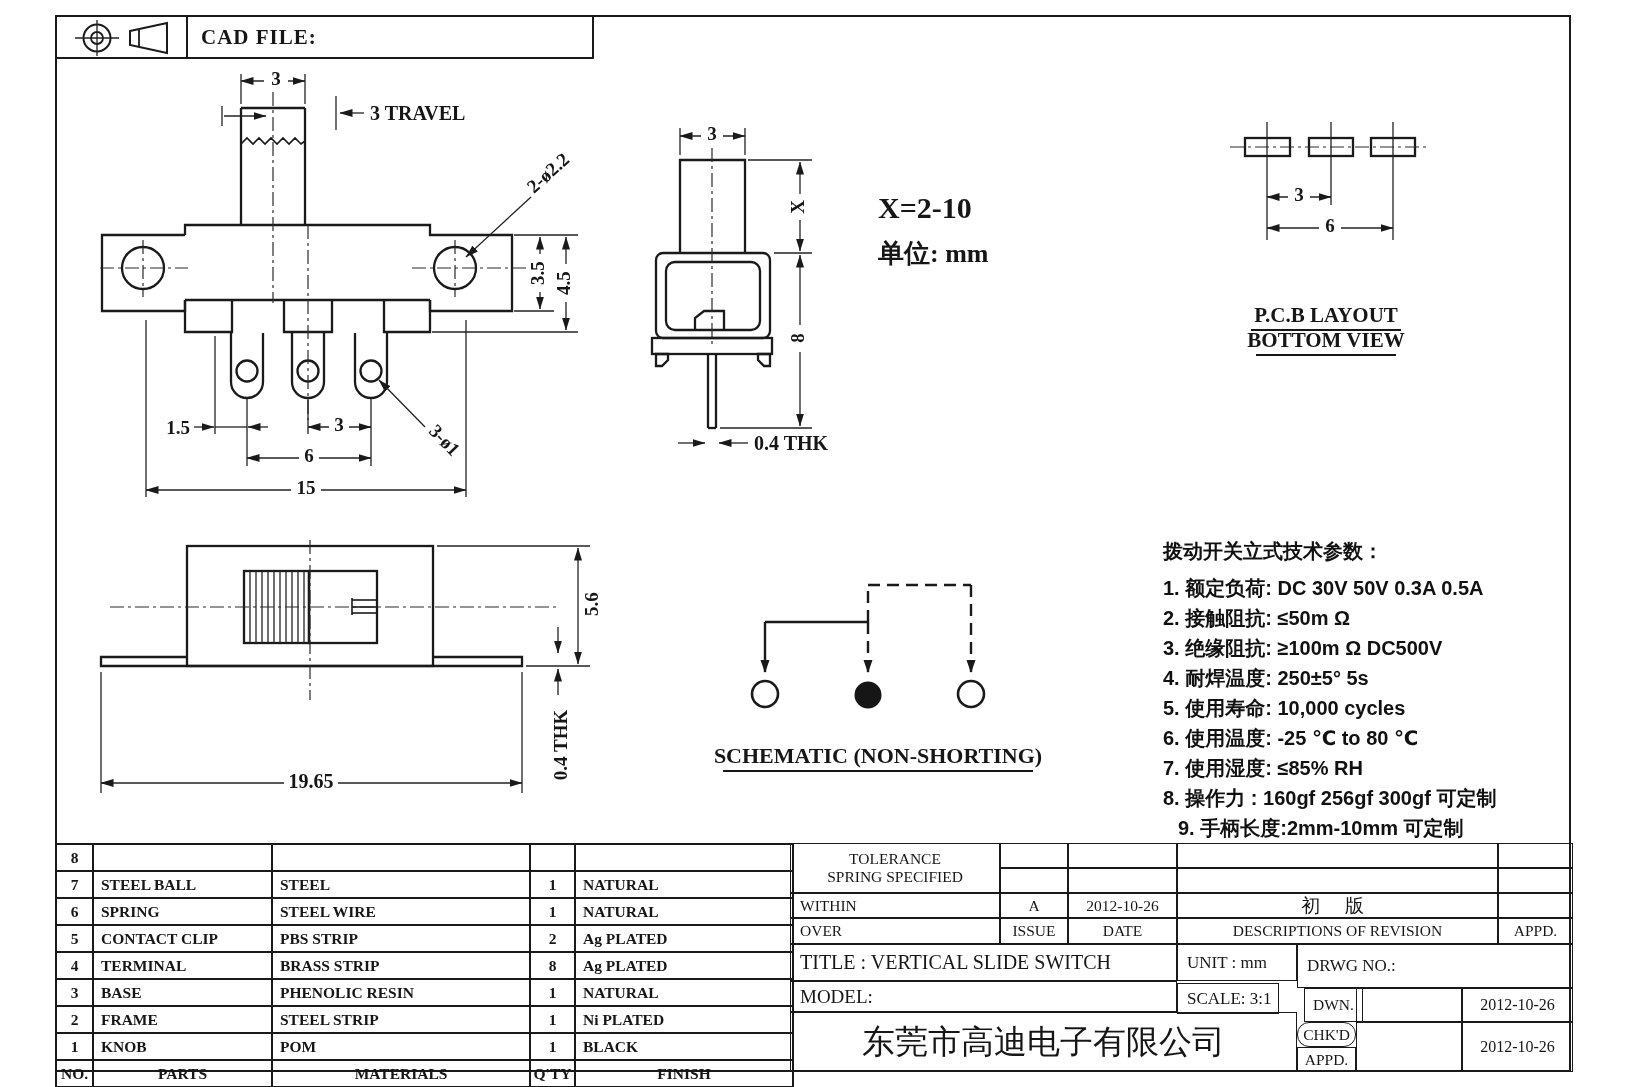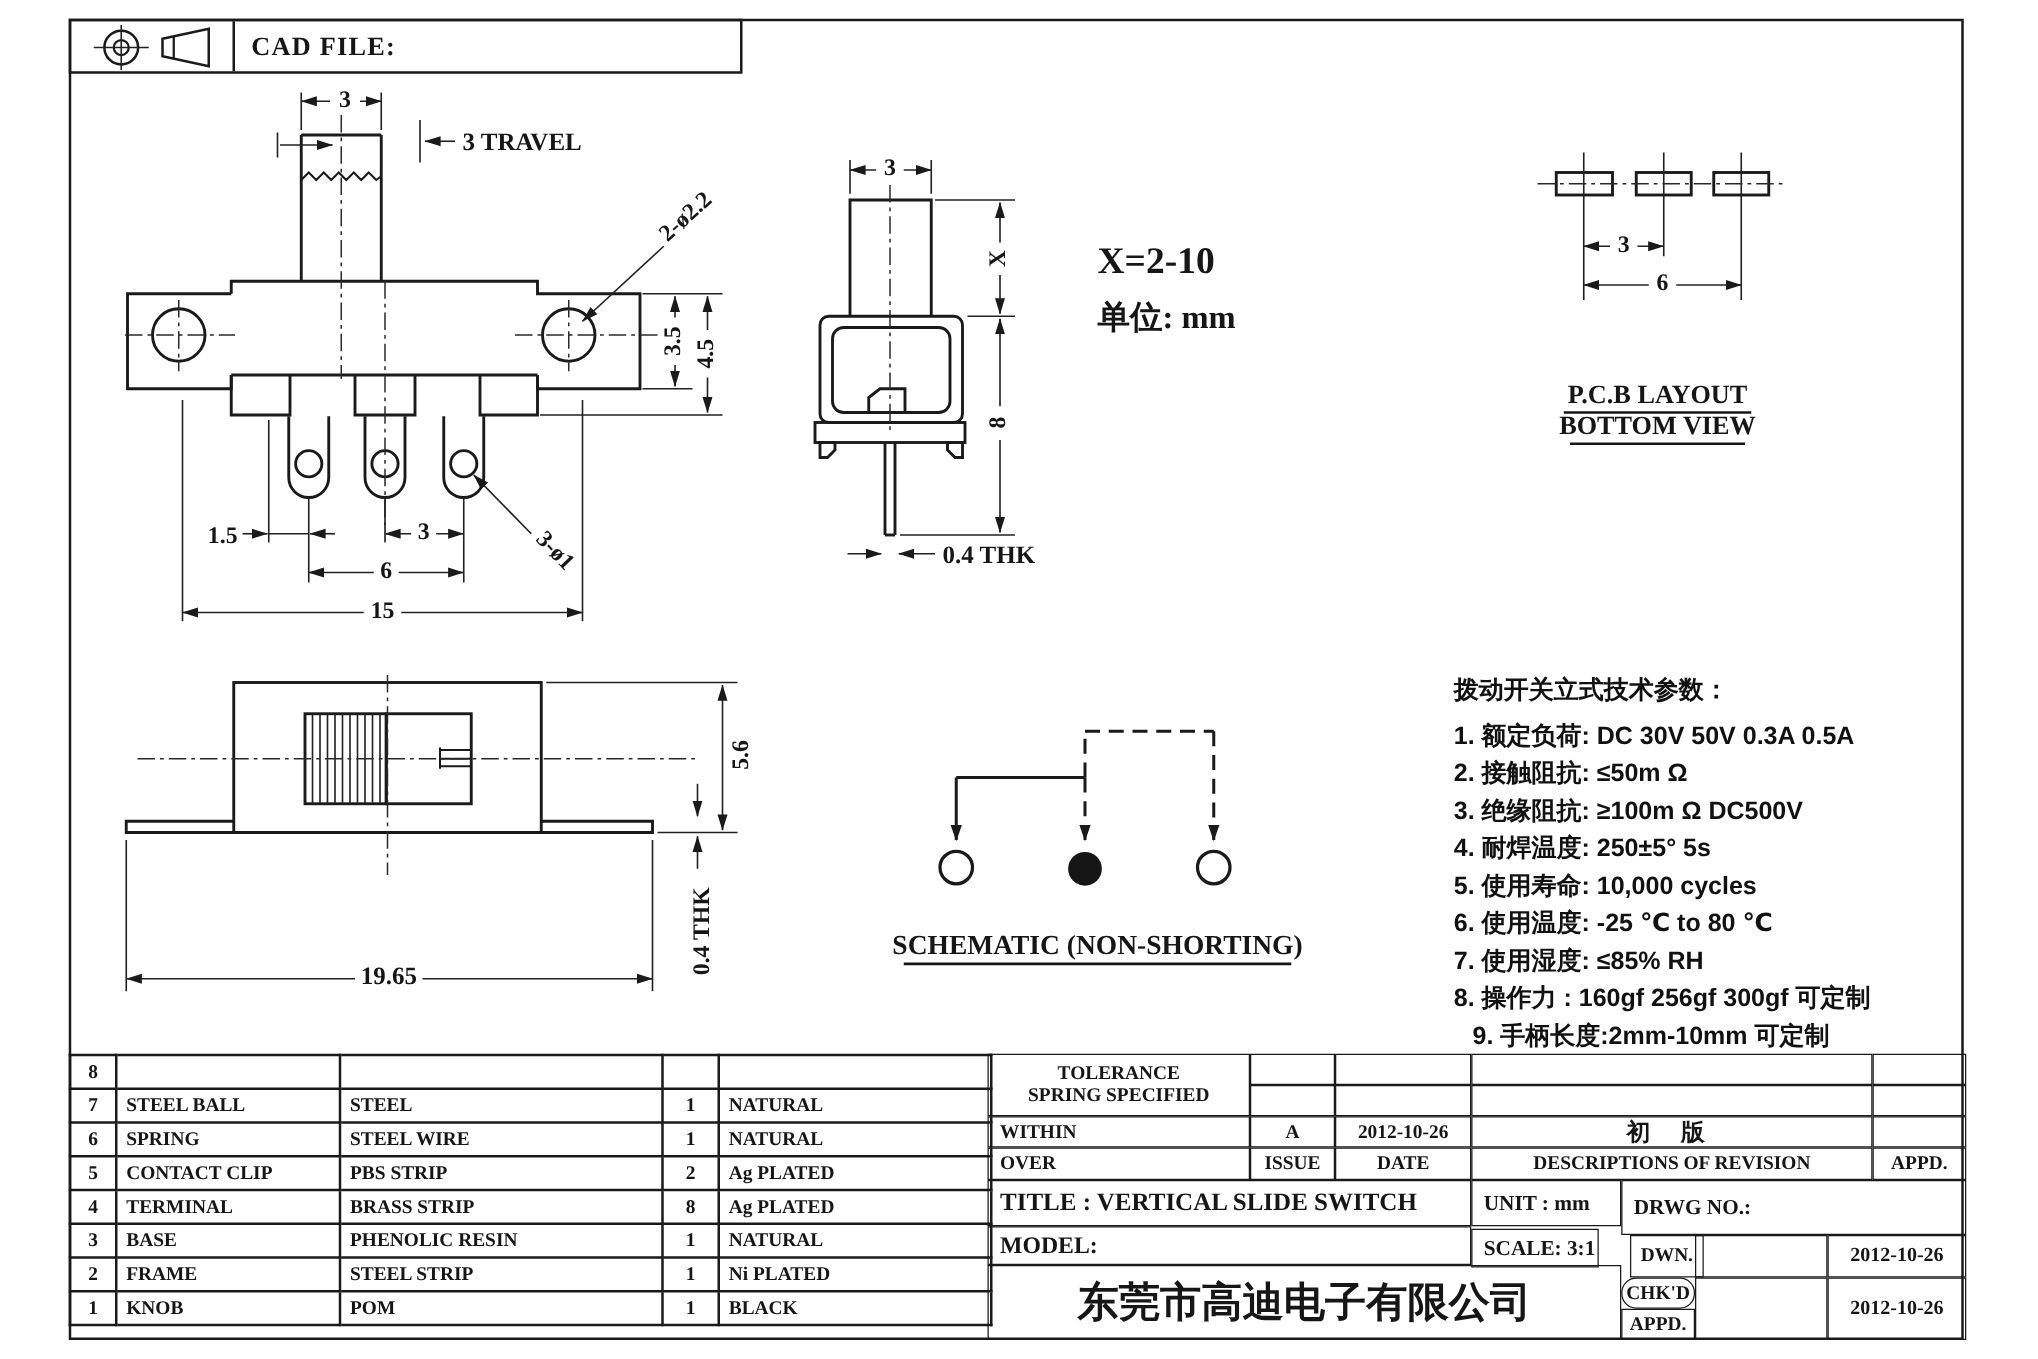--- a/index.html
+++ b/index.html
@@ -21,21 +21,21 @@
   
   .param{position:absolute;left:1163px;font-family:"Liberation Sans","DejaVu Sans",sans-serif;
          font-weight:bold;font-size:20px;color:#111;white-space:nowrap;}
   
   .parts-tbl{position:absolute;left:55px;top:843px;width:737px;border-collapse:collapse;table-layout:fixed;}
   .parts-tbl td{border:2px solid #1a1a1a;font-weight:bold;font-size:15.5px;height:25px;
                 padding:0 12px 0 7px;white-space:nowrap;overflow:hidden;}
   .parts-tbl td.c{text-align:center;padding:0;}
   
   .tb{position:absolute;border:1.7px solid #1a1a1a;box-sizing:border-box;display:flex;
-      align-items:center;font-weight:bold;font-size:15.5px;white-space:nowrap;overflow:visible;}
+      align-items:center;font-weight:normal;font-size:15.5px;white-space:nowrap;overflow:visible;}
   .tb.ctr{justify-content:center;}
   .tb.lft{padding-left:9px;}
 </style>
 </head>
 <body>
 
 <div class="abs sheet-border"></div>
 <div class="abs hdr-box"></div>
 <svg class="abs" style="left:60px;top:18px;" width="130" height="40" viewBox="60 18 130 40">
   <g>
@@ -351,20 +351,27 @@
         <td class="c">1</td>
         <td>Ni PLATED</td>
       </tr>
   <tr>
         <td class="c">1</td>
         <td>KNOB</td>
         <td>POM</td>
         <td class="c">1</td>
         <td>BLACK</td>
       </tr>
+  <tr style="height:27px;">
+        <td class="c">NO.</td>
+        <td class="c">PARTS</td>
+        <td class="c">MATERIALS</td>
+        <td class="c">Q'TY</td>
+        <td class="c">FINISH</td>
+      </tr>
 </tbody>
   </table>
 
 <div class="tb" style="left:790px;top:843px;width:210px;height:50px;flex-direction:column;justify-content:center;">
   <div>TOLERANCE</div>
   <div>SPRING  SPECIFIED</div>
 </div>
 <div class="tb" style="left:1000px;top:843px;width:68px;height:25px;"></div>
 <div class="tb" style="left:1068px;top:843px;width:109px;height:25px;"></div>
 <div class="tb" style="left:1177px;top:843px;width:321px;height:25px;"></div>

